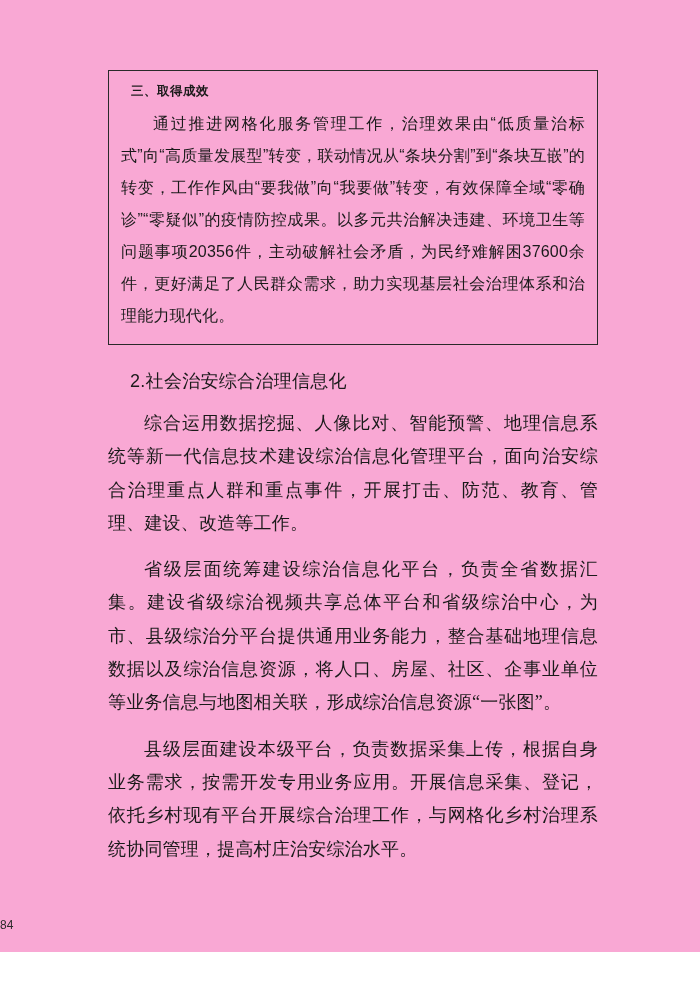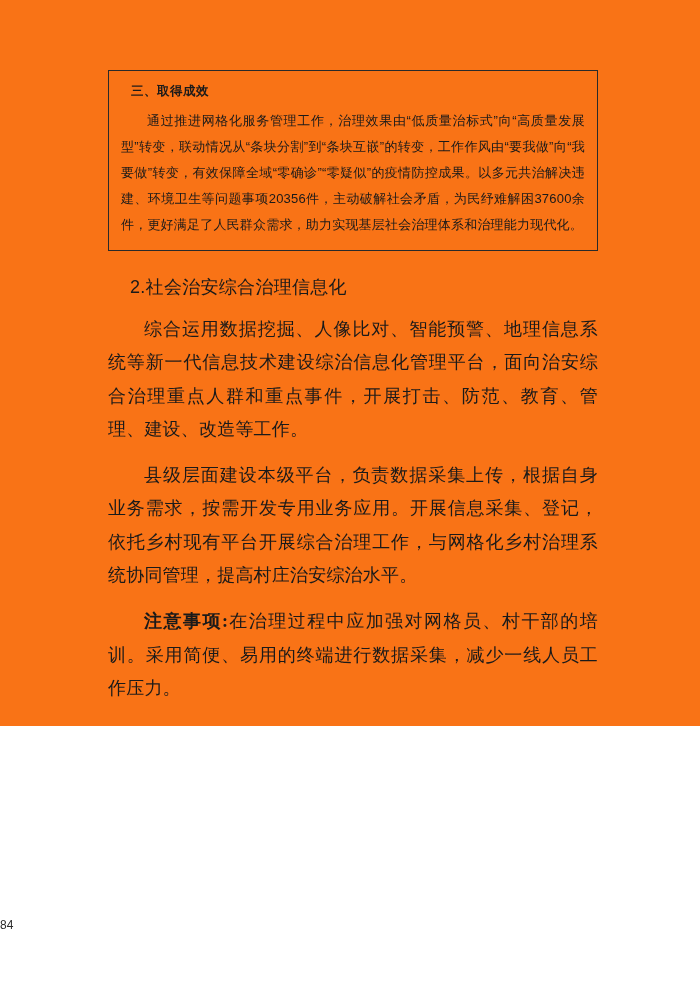--- a/index.html
+++ b/index.html
@@ -13,22 +13,22 @@
     font-family: "Liberation Serif", "DejaVu Serif", serif;
     color: #1a1a1a;
     position: relative;
     overflow: hidden;
   }
   .page {
     position: absolute;
     left: 0;
     top: 0;
     width: 700px;
-    height: 726px;
-    background: #f97316;
+    height: 952px;
+    background: #f9a8d4;
   }
   .content {
     position: absolute;
     left: 108px;
     top: 70px;
     width: 490px;
   }
 
   
   .box {
@@ -38,21 +38,21 @@
   }
   .box-heading {
     font-family: "Liberation Sans", "DejaVu Sans", sans-serif;
     font-weight: bold;
     font-size: 12.5px;
     letter-spacing: 0.5px;
     margin: 2px 0 8px 10px;
   }
   .box-para {
     font-family: "Liberation Sans", "DejaVu Sans", sans-serif;
-    font-size: 13px;
+    font-size: 16px;
     line-height: 2.0;
     text-align: justify;
     text-indent: 2em;
     margin: 0;
     letter-spacing: 0.2px;
   }
 
   
   .section-title {
     font-family: "Liberation Sans", "DejaVu Sans", sans-serif;
@@ -95,21 +95,21 @@
 
     <div class="box">
       <div class="box-heading">三、取得成效</div>
       <p class="box-para">通过推进网格化服务管理工作，治理效果由“低质量治标式”向“高质量发展型”转变，联动情况从“条块分割”到“条块互嵌”的转变，工作作风由“要我做”向“我要做”转变，有效保障全域“零确诊”“零疑似”的疫情防控成果。以多元共治解决违建、环境卫生等问题事项20356件，主动破解社会矛盾，为民纾难解困37600余件，更好满足了人民群众需求，助力实现基层社会治理体系和治理能力现代化。</p>
     </div>
 
     <h2 class="section-title">2.社会治安综合治理信息化</h2>
 
     <p class="body-para tight">综合运用数据挖掘、人像比对、智能预警、地理信息系统等新一代信息技术建设综治信息化管理平台，面向治安综合治理重点人群和重点事件，开展打击、防范、教育、管理、建设、改造等工作。</p>
 
+    <p class="body-para tight">省级层面统筹建设综治信息化平台，负责全省数据汇集。建设省级综治视频共享总体平台和省级综治中心，为市、县级综治分平台提供通用业务能力，整合基础地理信息数据以及综治信息资源，将人口、房屋、社区、企事业单位等业务信息与地图相关联，形成综治信息资源“一张图”。</p>
 
     <p class="body-para tight">县级层面建设本级平台，负责数据采集上传，根据自身业务需求，按需开发专用业务应用。开展信息采集、登记，依托乡村现有平台开展综合治理工作，与网格化乡村治理系统协同管理，提高村庄治安综治水平。</p>
 
-    <p class="body-para"><span class="lead">注意事项:</span><span>在治理过程中应加强对网格员、村干部的培训。采用简便、易用的终端进行数据采集，减少一线人员工作压力。</span></p>
 
   </div>
 
   <div class="page-number">84</div>
 </div>
 
 </body></html>

